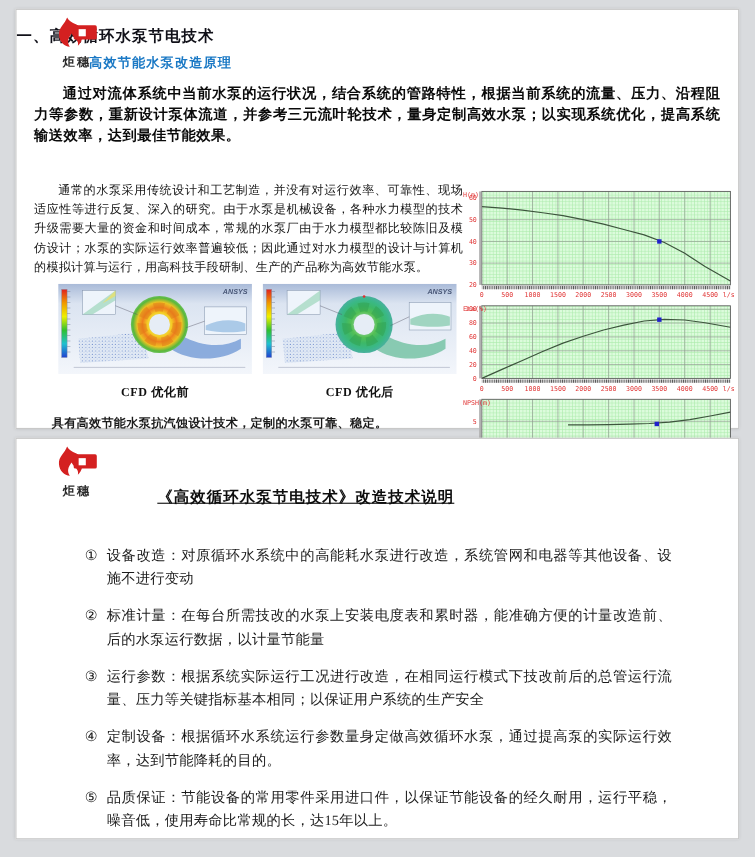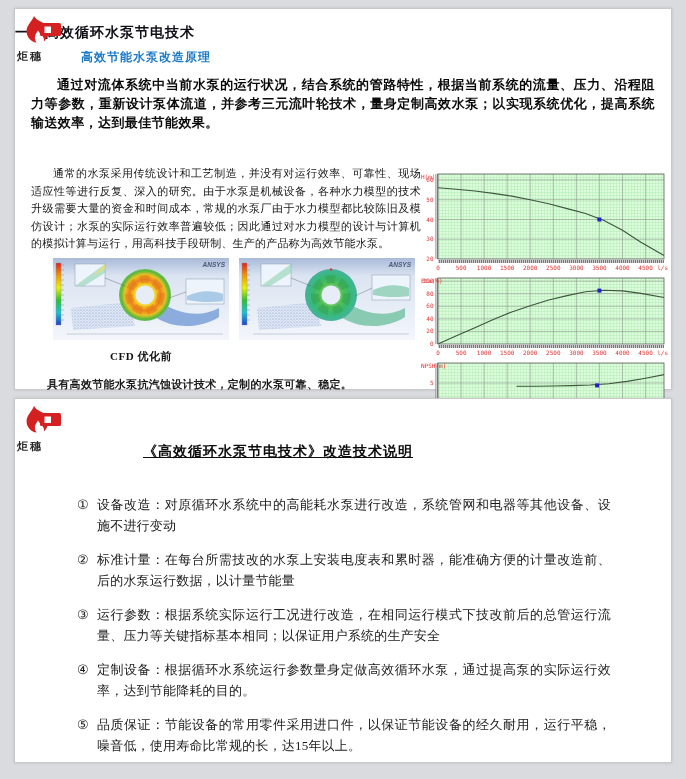--- a/index.html
+++ b/index.html
@@ -10,21 +10,21 @@
   }
   .page{
     position:relative;width:658px;margin-left:14px;background:#ffffff;
     border:1px solid #c8c8c8;box-shadow:0 0 3px rgba(0,0,0,.12);
     box-sizing:border-box;
   }
   .page1{height:382px;margin-top:8px;}
   .page2{height:365px;margin-top:8px;}
 
   
-  .logo{position:absolute;left:2px;top:6px;width:52px;text-align:left;}
+  .logo{position:absolute;left:29px;top:6px;width:52px;text-align:center;}
   .logo .mark{display:block;margin:0 auto;}
   .logo .brand{display:block;font-size:11px;font-weight:bold;color:#2a2a2a;letter-spacing:2px;margin-top:0px;font-family:"Liberation Serif","DejaVu Serif",serif;}
 
   
   .s1-title{
     text-align:left;padding-top:15px;padding-right:40px;
     font-size:14px;font-weight:bold;color:#101018;letter-spacing:1px;
   }
   .s1-subtitle{
     margin:7px 0 0 66px;font-size:12px;font-weight:bold;color:#1b79c5;letter-spacing:1px;
@@ -210,20 +210,21 @@
               <circle cx="92" cy="11.5" r="1.2" fill="#e03030"></circle>
               <rect x="22" y="6" width="30" height="22" fill="#eef4fb" stroke="#8898b0" stroke-width=".5"></rect>
               <path d="M22 28 L52 6 L52 15 L31 28 Z" fill="#8fd0b0" opacity=".6"></path>
               <rect x="133" y="17" width="38" height="25" fill="#eef4fb" stroke="#8898b0" stroke-width=".5"></rect>
               <path d="M134 32 C146 26 160 26 170 30 L170 38 C158 40 144 39 134 37 Z" fill="#7fc8a8" opacity=".7"></path>
               <line x1="52" y1="20" x2="72" y2="28" stroke="#556" stroke-width=".4"></line>
               <line x1="133" y1="30" x2="116" y2="38" stroke="#556" stroke-width=".4"></line>
               <text x="172" y="9" text-anchor="end" font-size="6.5" font-style="italic" font-weight="bold" fill="#4a5878">ANSYS</text>
               <line x1="14" y1="76" x2="170" y2="76" stroke="#9aa4b8" stroke-width=".5"></line>
             </svg>
+            <figcaption class="cfd-cap">CFD 优化后</figcaption>
           </figure>
         </div>
 
         <p class="s1-note">具有高效节能水泵抗汽蚀设计技术，定制的水泵可靠、稳定。</p>
       </div>
 
       <div class="charts" id="charts">
           <svg class="pump-chart" width="248" height="104" viewBox="0 0 248 104">
             <defs>
       <pattern id="fg0" width="3" height="3" patternUnits="userSpaceOnUse">

